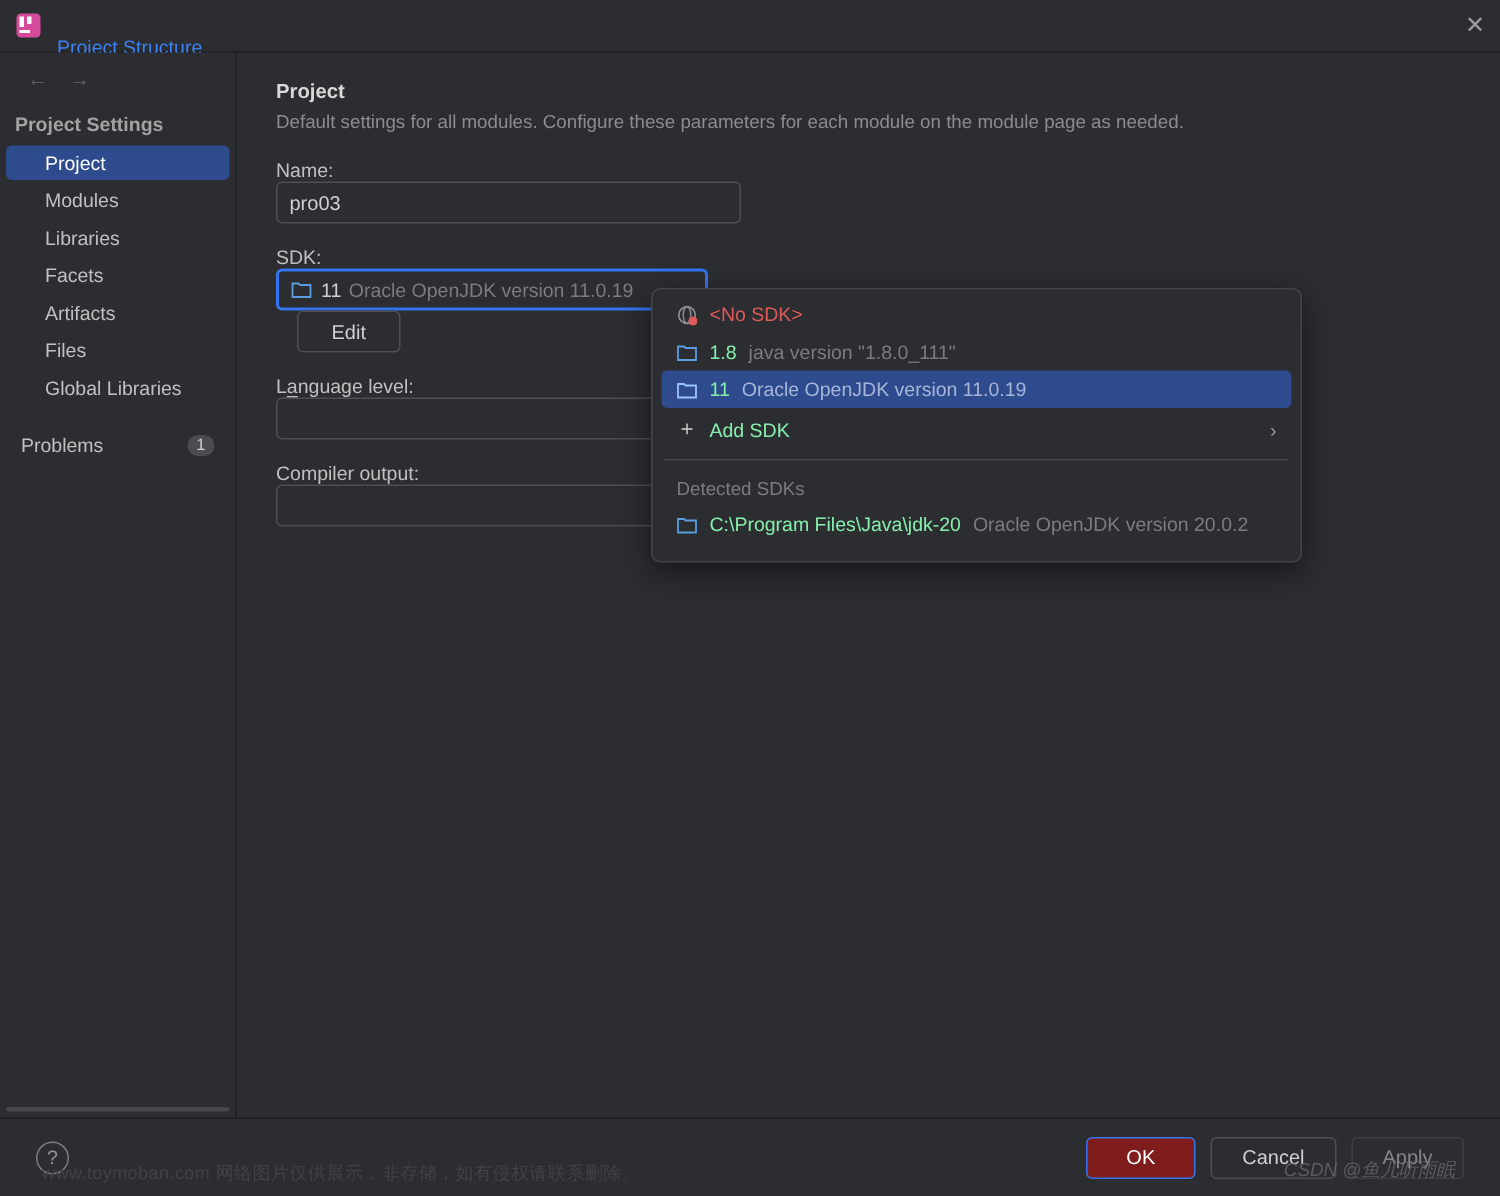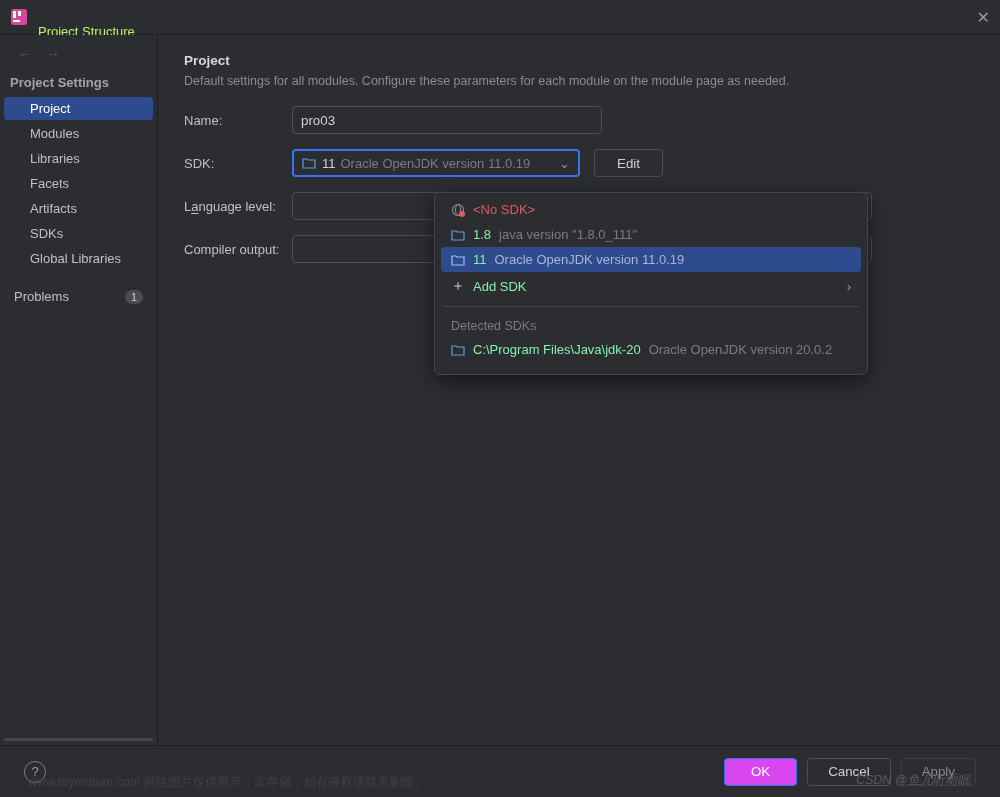--- a/index.html
+++ b/index.html
@@ -1,41 +1,41 @@
 <!DOCTYPE html>
 <html><head>
   <meta charset="utf-8">
   <style>
     * { box-sizing: border-box; margin: 0; padding: 0; font-family: -apple-system, "Segoe UI", Arial, sans-serif; }
     body { background: #2b2d30; color: #bababa; font-size: 13px; width: 1000px; height: 797px; overflow: hidden; position: relative; }
     
     .titlebar { height: 35px; display: flex; align-items: center; padding: 0 10px; background: #2b2d30; border-bottom: 1px solid #1e1f22; }
     .titlebar .app-icon { width: 18px; height: 18px; margin-right: 10px; }
-    .titlebar .title { color: #bef264; flex: 1; margin-top: 28px; }
+    .titlebar .title { color: #3b82f6; flex: 1; margin-top: 28px; }
     .titlebar .close { color: #9a9a9a; font-size: 16px; cursor: pointer; }
     
     .body-area { display: flex; height: calc(100% - 35px - 52px); }
     
     .sidebar { width: 158px; background: #2b2d30; border-right: 1px solid #1e1f22; display: flex; flex-direction: column; }
     .nav-arrows { height: 34px; display: flex; align-items: center; padding: 0 18px; gap: 14px; color: #5a5c60; font-size: 14px; }
     .nav-arrows span { cursor: default; }
     
     .sidebar-section-header { padding: 6px 10px; color: #a3a3a3; font-weight: bold; font-size: 13px; }
     .sidebar-item { padding: 4px 10px 4px 26px; color: #c0c0c0; cursor: pointer; display: flex; align-items: center; justify-content: space-between; border-radius: 4px; margin: 1px 4px; }
     .sidebar-item.selected { background: #2d4b8d; color: #fff; }
     .sidebar-problems { padding: 4px 10px 4px 10px; margin: 14px 4px 0; display: flex; align-items: center; justify-content: space-between; color: #c0c0c0; border-radius: 4px; }
     .count-badge { background: #4a4c50; color: #d0d0d0; border-radius: 8px; padding: 1px 6px; font-size: 11px; min-width: 16px; text-align: center; }
     .sidebar-spacer { flex: 1; }
     .sidebar-divider { height: 3px; background: #45474b; margin: 0 4px 4px 4px; border-radius: 2px; }
     
     .main { flex: 1; padding: 18px 26px; position: relative; }
     .main h3 { color: #d8d8d8; font-size: 13.5px; font-weight: bold; margin-bottom: 6px; }
     .main .desc { color: #8a8c90; margin-bottom: 18px; font-size: 12.5px; }
     
-    .form-row { display: flex; align-items: center; margin-bottom: 15px; }
+    .form-row { display: flex; align-items: flex-start; margin-bottom: 15px; flex-direction: column; }
     .form-row .label { width: 108px; color: #c0c0c0; }
     .form-row .u { text-decoration: underline; text-underline-offset: 2px; }
     
     .text-input { background: #2b2d30; border: 1px solid #4d4f53; border-radius: 4px; height: 28px; padding: 0 8px; color: #d0d0d0; width: 310px; outline: none; }
     .text-input.lang { width: 580px; }
     .text-input-wrap { position: relative; width: 580px; }
     .folder-icon-btn { position: absolute; right: 8px; top: 6px; color: #8a8c90; cursor: pointer; }
     
     .select-box { background: #2b2d30; border: 2px solid #3574f0; border-radius: 4px; height: 28px; width: 288px; display: flex; align-items: center; padding: 0 8px; color: #d0d0d0; cursor: pointer; gap: 6px; }
     .select-text { flex: 1; display: flex; gap: 5px; align-items: baseline; white-space: nowrap; overflow: hidden; }
@@ -65,21 +65,21 @@
     
     .globe-icon { width: 14px; height: 14px; display: inline-block; position: relative; }
     .globe-icon svg { display: block; }
     
     .plus-icon { font-size: 14px; color: #d0d0d0; width: 14px; text-align: center; }
     
     .footer { position: absolute; bottom: 0; left: 0; right: 0; height: 52px; border-top: 1px solid #1e1f22; display: flex; align-items: center; padding: 0 24px; background: #2b2d30; }
     .help-circle { width: 22px; height: 22px; border: 1.5px solid #7a7c80; border-radius: 50%; display: flex; align-items: center; justify-content: center; color: #9a9a9a; font-size: 13px; cursor: pointer; }
     .footer-spacer { flex: 1; }
     .btn { border-radius: 4px; height: 28px; padding: 0 20px; cursor: pointer; border: 1px solid #4d4f53; background: #2b2d30; color: #d0d0d0; margin-left: 10px; }
-    .btn.primary { background: #d946ef; border-color: #3574f0; color: #fff; padding: 0 26px; }
+    .btn.primary { background: #7f1d1d; border-color: #3574f0; color: #fff; padding: 0 26px; }
     .btn.apply { opacity: 0.55; }
     
     .watermark-bottom { position: absolute; bottom: 8px; right: 30px; color: #6a6b6e; font-size: 12.5px; z-index: 20; pointer-events: none; opacity: 0.75; font-style: italic; }
     .watermark-left { position: absolute; bottom: 6px; left: 28px; color: #404246; font-size: 12px; z-index: 1; pointer-events: none; letter-spacing: 0.3px; }
   </style>
 </head>
 <body>
 
 <div class="titlebar">
   <span class="app-icon">
@@ -111,21 +111,21 @@
     <div class="sidebar-item">
         <span>Libraries</span>
       </div>
     <div class="sidebar-item">
         <span>Facets</span>
       </div>
     <div class="sidebar-item">
         <span>Artifacts</span>
       </div>
     <div class="sidebar-item">
-        <span>SDKs</span>
+        <span>Files</span>
       </div>
     <div class="sidebar-item">
         <span>Global Libraries</span>
       </div>
     <div class="sidebar-problems">
       <span>Problems</span>
       <span class="count-badge">1</span>
     </div>
     <div class="sidebar-spacer"></div>
     <div class="sidebar-divider"></div>

